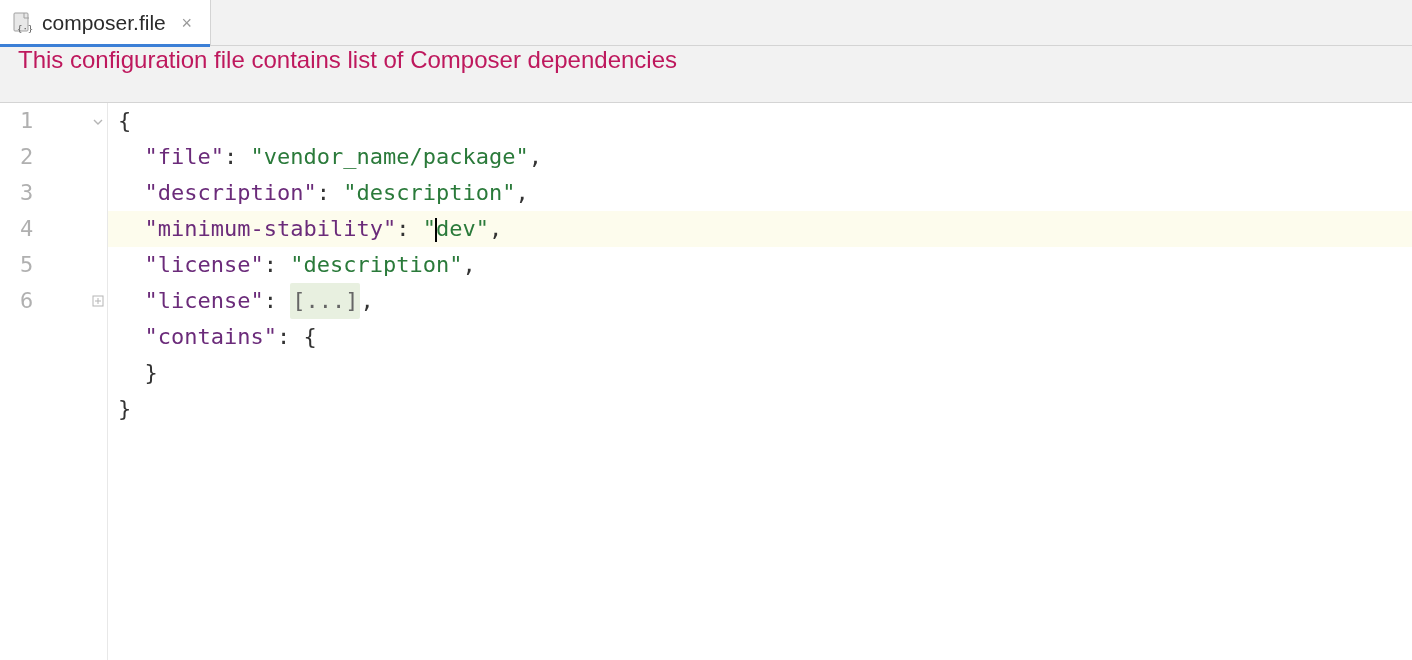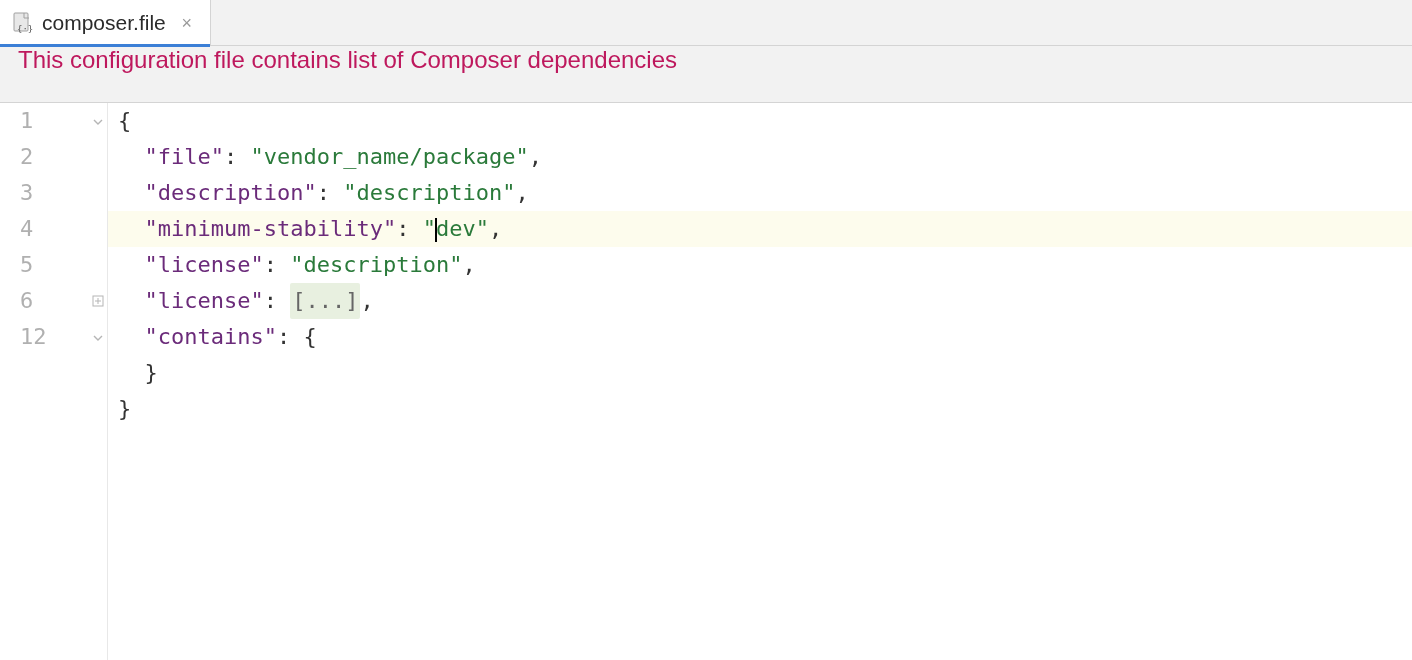--- a/index.html
+++ b/index.html
@@ -174,28 +174,20 @@
       </div>
     <div class="gutter-line">
         <span>6</span>
       <span class="fold-mark">
         <svg width="12" height="12" viewBox="0 0 12 12">
             <rect x="1" y="1" width="10" height="10" fill="none" stroke="#b5b5b5" stroke-width="1"></rect>
             <path d="M3 6 H9 M6 3 V9" stroke="#b5b5b5" stroke-width="1"></path>
           </svg>
       </span>
     </div>
-    <div class="gutter-line">
-        <span>12</span>
-      <span class="fold-mark">
-        <svg width="12" height="12" viewBox="0 0 12 12">
-            <path d="M2 5 L6 9 L10 5" fill="none" stroke="#b5b5b5" stroke-width="1.4"></path>
-          </svg>
-      </span>
-    </div>
   </div>
 
   <div class="code-area">
 
     <div class="code-line"><span class="tok-punc">{</span></div>
 
     <div class="code-line"><span class="indent">  </span><span class="tok-key"><span>"</span><span>file</span><span>"</span></span><span class="tok-punc">:</span><span> </span><span class="tok-str"><span>"</span><span>vendor_name/package</span><span>"</span></span><span class="tok-punc">,</span></div>
 
     <div class="code-line"><span class="indent">  </span><span class="tok-key"><span>"</span><span>description</span><span>"</span></span><span class="tok-punc">:</span><span> </span><span class="tok-str"><span>"</span><span>description</span><span>"</span></span><span class="tok-punc">,</span></div>
 

